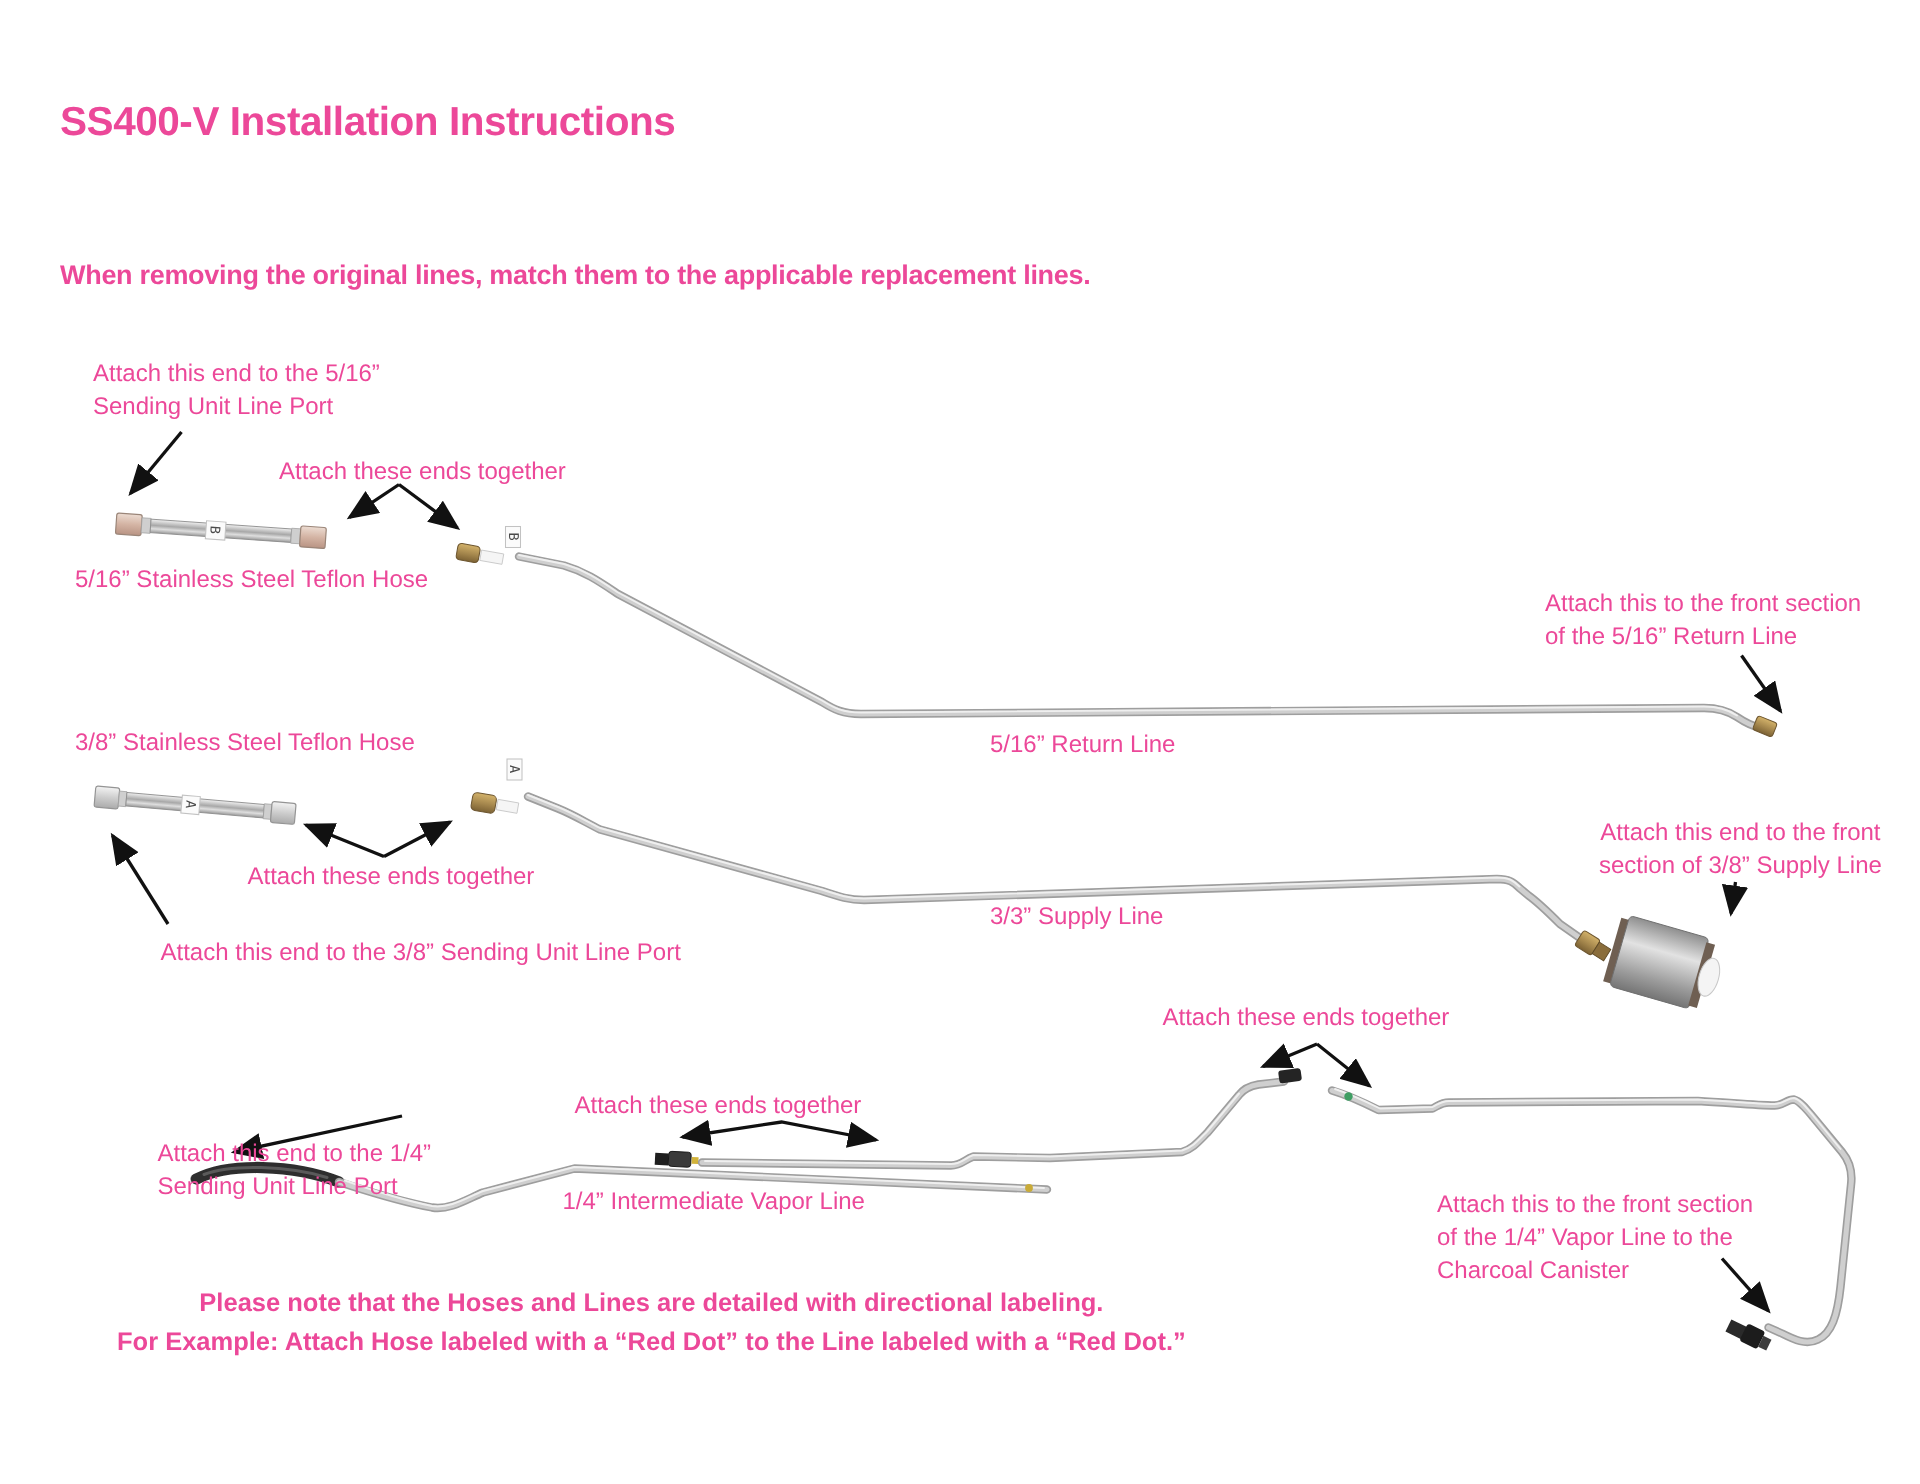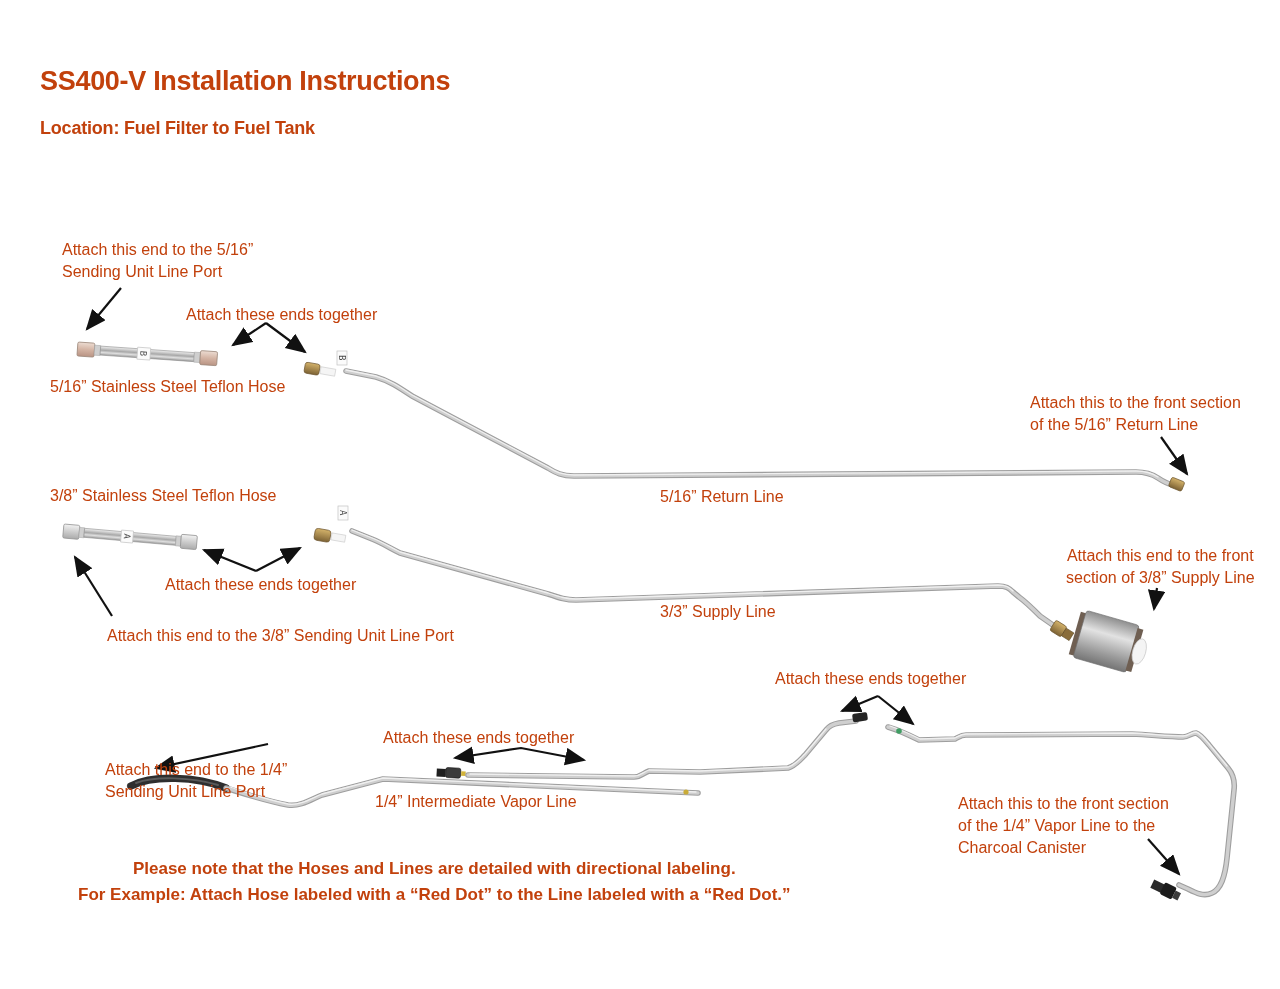--- a/index.html
+++ b/index.html
@@ -1,17 +1,17 @@
 <!DOCTYPE html>
 <html><head>
 <meta charset="utf-8">
 <style>
   html,body{margin:0;padding:0;background:#ffffff;}
   .page{position:relative;width:1280px;height:989px;background:#ffffff;overflow:hidden;
-        font-family:"Liberation Sans",sans-serif;color:#c2410c;}
+        font-family:"Liberation Sans",sans-serif;color:#ec4899;}
   .diagram{position:absolute;left:0;top:0;z-index:1;}
   .txt{position:absolute;z-index:2;white-space:nowrap;}
   .title{font-size:27px;font-weight:bold;letter-spacing:-0.3px;}
   .h2{font-size:18px;font-weight:bold;letter-spacing:-0.2px;}
   .ann{font-size:16px;line-height:22px;}
   .lbl{font-size:16px;}
   .note{font-size:17px;font-weight:bold;line-height:26px;text-align:center;}
   .tube-base{fill:none;stroke:#9e9e9e;stroke-width:5.6;stroke-linecap:round;stroke-linejoin:round;}
   .tube-mid{fill:none;stroke:#cfcfcf;stroke-width:3.4;stroke-linecap:round;stroke-linejoin:round;}
   .tube-hi{fill:none;stroke:#efefef;stroke-width:1.3;stroke-linecap:round;stroke-linejoin:round;}
@@ -171,21 +171,21 @@
       <line class="arrow" x1="1157" y1="588" x2="1154" y2="609" marker-end="url(#ah)"></line>
       <line class="arrow" x1="878" y1="696" x2="842" y2="711" marker-end="url(#ah)"></line>
       <line class="arrow" x1="878" y1="696" x2="913" y2="724" marker-end="url(#ah)"></line>
       <line class="arrow" x1="268" y1="744" x2="156" y2="768" marker-end="url(#ah)"></line>
       <path class="arrow" d="M455,758 L521,748 L584,760" marker-start="url(#ah)" marker-end="url(#ah)"></path>
       <line class="arrow" x1="1148" y1="839" x2="1179" y2="874" marker-end="url(#ah)"></line>
     </g>
   </svg>
 
   <div class="txt title" style="left:40px;top:66px;">SS400-V Installation Instructions</div>
-  <div class="txt h2" style="left:40px;top:118px;">Location: Fuel Filter to Fuel Tank</div>
+  <div class="txt h2" style="left:40px;top:173px;">When removing the original lines, match them to the applicable replacement lines.</div>
 
   <div class="txt ann" style="left:62px;top:239px;">
     <div>Attach this end to the 5/16”</div>
     <div>Sending Unit Line Port</div>
   </div>
   <div class="txt ann" style="left:186px;top:304px;">Attach these ends together</div>
   <div class="txt lbl" style="left:50px;top:378px;">5/16” Stainless Steel Teflon Hose</div>
   <div class="txt ann" style="left:1030px;top:392px;">
     <div>Attach this to the front section</div>
     <div>of the 5/16” Return Line</div>

